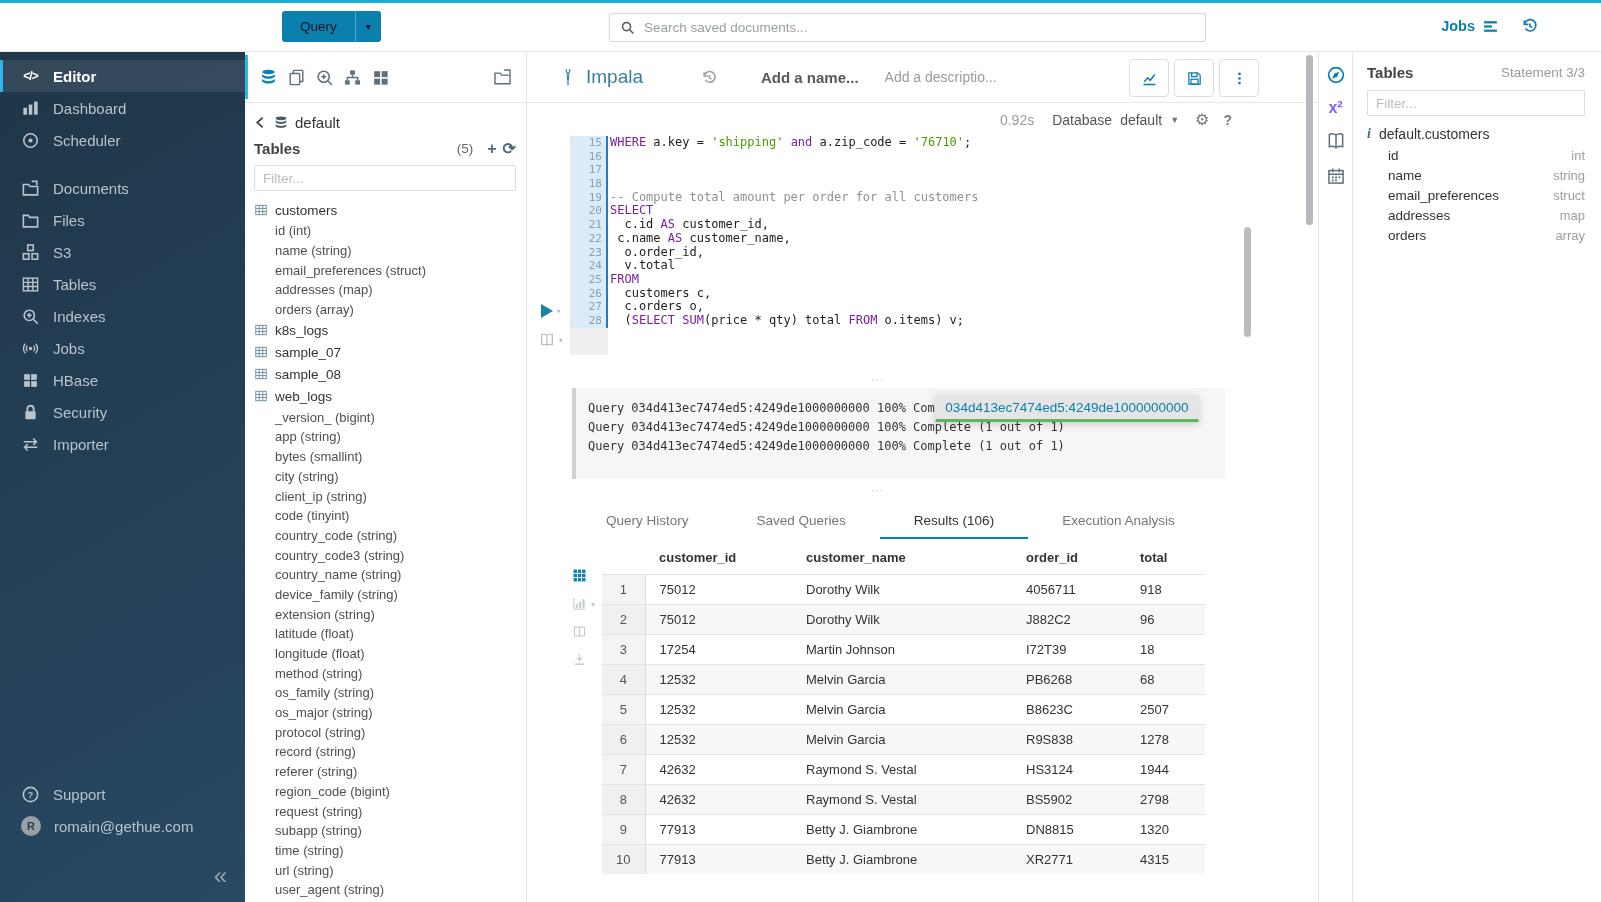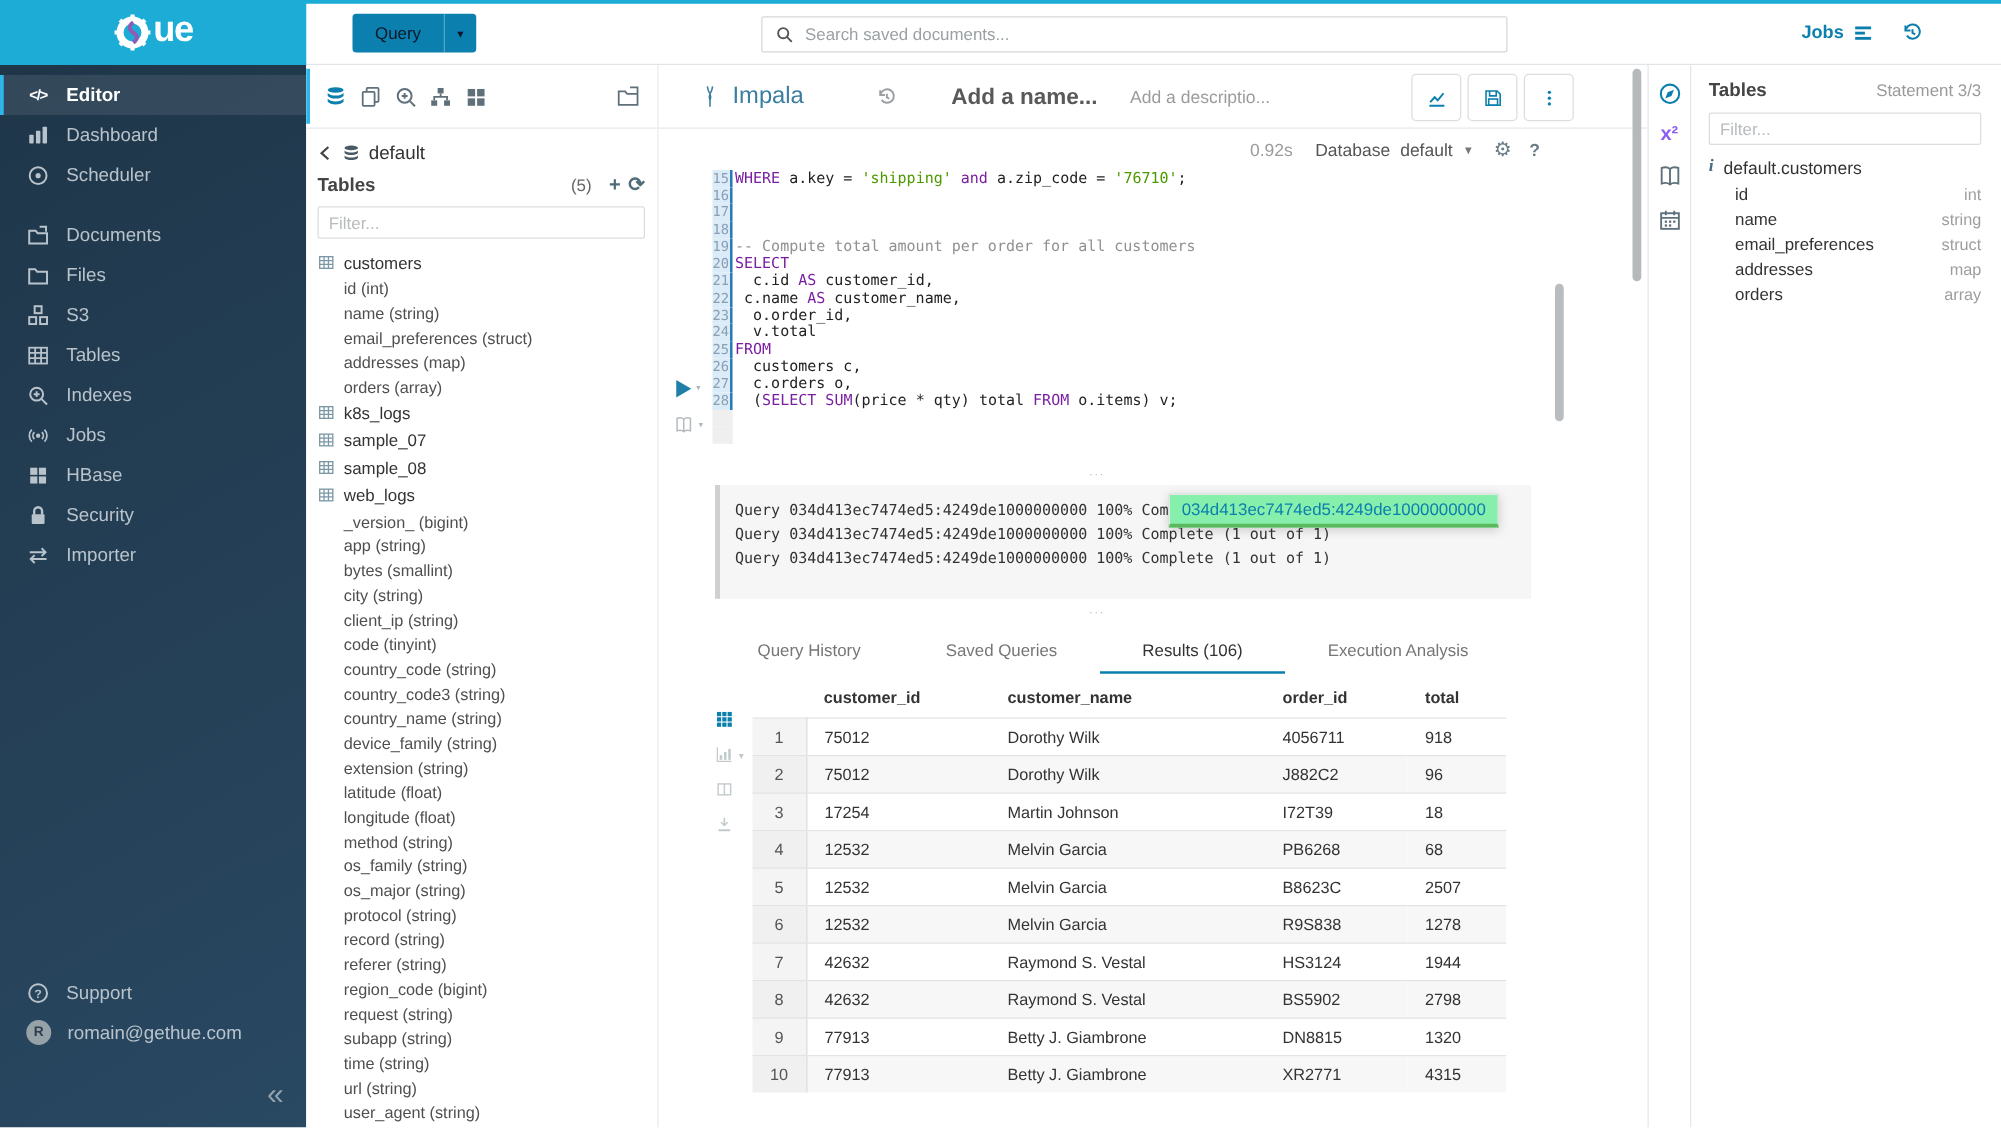--- a/index.html
+++ b/index.html
@@ -63,54 +63,54 @@
   .tree-table .icon{width:14px;height:14px;color:#7b97a6;flex:none}
   .tree-col{height:19.7px;display:flex;align-items:center;padding-left:21px;font-size:13px;color:#4f4f4f;cursor:pointer}
 
   
   .main{position:absolute;left:527px;top:52px;bottom:0;width:791px;background:#fff}
   .editor-head{position:absolute;left:0;top:0;right:0;height:51px;border-bottom:1px solid #e6e9ea;display:flex;align-items:center}
   .impala{display:flex;align-items:flex-end;gap:8px;margin-left:31px;cursor:pointer}
   .impala .icon{width:20px;height:22px;color:#3b7ea1}
   .impala-name{font-size:19px;color:#3b7ea1}
   .hist-snippet{width:17px;height:17px;color:#9aa0a4;margin-left:58px;cursor:pointer}
-  .add-name{margin-left:43px;font-size:18px;font-weight:bold;color:#595959;cursor:text}
+  .add-name{margin-left:43px;font-size:15px;font-weight:bold;color:#595959;cursor:text}
   .add-desc{margin-left:26px;font-size:14px;color:#9b9b9b;cursor:text}
   .editor-actions{position:absolute;right:59px;top:7px;display:flex;gap:5px}
   .act-btn{width:40px;height:38px;border:1px solid #ddd;border-radius:4px;background:#fff;display:flex;align-items:center;justify-content:center;color:#0b7fad;cursor:pointer}
   .act-btn .icon{width:17px;height:17px}
   .statement-row{position:absolute;top:58px;right:86px;display:flex;align-items:center;gap:8px;font-size:14px}
   .exec-time{color:#9b9b9b;margin-right:10px}
   .db-label{color:#555}
   .db-value{color:#555;cursor:pointer}
   .db-caret{font-size:9px;color:#777}
   .gear{color:#6b7d87;font-size:16px;cursor:pointer;margin-left:8px}
   .help{color:#6b7d87;font-size:14px;font-weight:bold;cursor:pointer;margin-left:6px}
 
   .code-area{position:absolute;left:0;top:84px;right:40px;height:252px;font-family:"DejaVu Sans Mono",monospace;font-size:12px;cursor:text}
   .code-line{display:flex;height:13.7px;line-height:13.7px;white-space:pre}
-  .gut{margin-left:43px;width:16px;flex:none;text-align:right;padding-right:4px;background:#dcebf8;border-right:2px solid #2a7ab8;color:#87a0b4;font-size:11px}
+  .gut{margin-left:43px;width:38px;flex:none;text-align:right;padding-right:4px;background:#dcebf8;border-right:2px solid #2a7ab8;color:#87a0b4;font-size:11px}
   .gut.plain{background:#efefef;border-right:2px solid #efefef}
   .code-text{padding-left:2px;color:#222}
   .tk-kw{color:#7b1fa2}
   .tk-str{color:#4d9900}
   .tk-cmt{color:#919191}
   .run-btn{position:absolute;left:14px;top:168px;display:flex;align-items:center;gap:3px;cursor:pointer}
   .play{width:0;height:0;border-left:12px solid #1f7fa8;border-top:7px solid transparent;border-bottom:7px solid transparent}
   .mini-caret{font-size:9px;color:#b0b7bb}
   .book-btn{position:absolute;left:12px;top:196px;display:flex;align-items:center;gap:3px;color:#b3bcc1;cursor:pointer}
   .book-btn .icon{width:16px;height:16px}
   .editor-scroll{position:absolute;left:717px;top:175px;width:7px;height:110px;border-radius:4px;background:#b9bdc0;cursor:pointer}
   .page-scroll{position:absolute;right:5px;top:3px;width:7px;height:170px;border-radius:4px;background:#b5b9bc;cursor:pointer}
 
   .handle{position:absolute;left:0;right:90px;text-align:center;color:#c2c2c2;font-size:10px;letter-spacing:1px;height:10px;line-height:10px;cursor:row-resize}
   .handle.h1{top:323px}
   .handle.h2{top:434px}
   .log-box{position:absolute;left:45px;top:336px;width:653px;height:91px;background:#f6f6f6;border-left:4px solid #d0d0d0;padding:11px 0 0 12px;font-family:"DejaVu Sans Mono",monospace;font-size:12px;color:#333;line-height:19.2px}
-  .popover{position:absolute;left:408px;top:343px;width:264px;height:27px;background:#86efac;border:1px solid #e6e6e6;border-bottom:3px solid #5cb85c;box-shadow:0 2px 8px rgba(0,0,0,.18);color:#0b7fad;font-size:13.5px;text-align:center;line-height:23px;z-index:10;cursor:pointer}
+  .popover{position:absolute;left:408px;top:343px;width:264px;height:27px;background:#e5e5e5;border:1px solid #e6e6e6;border-bottom:3px solid #5cb85c;box-shadow:0 2px 8px rgba(0,0,0,.18);color:#0b7fad;font-size:13.5px;text-align:center;line-height:23px;z-index:10;cursor:pointer}
 
   .tabs{position:absolute;left:45px;top:452px;display:flex;list-style:none}
   .tab{padding:9px 34px;font-size:13.5px;color:#767676;cursor:pointer;border-bottom:2px solid transparent}
   .tab.active{color:#333;border-bottom-color:#0b7fad}
 
   .results{position:absolute;left:0;top:483px;right:0;bottom:0}
   .result-toolbar{position:absolute;left:45px;top:33px;display:flex;flex-direction:column;gap:13px}
   .rt-ico{width:15px;height:15px;color:#c3cacd;cursor:pointer;position:relative}
   .rt-ico.active{color:#0b7fad}
   .rt-caret{position:absolute;left:19px;top:4px;font-size:8px;color:#c3cacd}
@@ -137,32 +137,20 @@
   .rp-table-name{font-size:14px;color:#333}
   .rp-cols{margin-top:3px}
   .rp-col{display:flex;justify-content:space-between;align-items:center;padding:2.6px 0 2.6px 21px;cursor:pointer}
   .rp-col .cname{font-size:13.5px;color:#333}
   .rp-col .ctype{font-size:13px;color:#9e9e9e}
 </style>
 </head>
 <body>
 
 <div class="topbar">
-  <div class="logo">
-    <span class="icon logo-gear">
-      <svg viewBox="0 0 24 24">
-        <circle cx="12" cy="12" r="8" fill="none" stroke="#fff" stroke-width="4.5"></circle>
-        <g stroke="#fff" stroke-width="2.6">
-            <path d="M12 0.5v3M12 20.5v3M0.5 12h3M20.5 12h3M4 4l2.1 2.1M17.9 17.9L20 20M4 20l2.1-2.1M17.9 6.1L20 4"></path>
-          </g>
-        <path d="M12.5 5.5c-3 2-3 4.5 0 6.5s3 4.5 0 6.5" fill="none" stroke="#8e5bb5" stroke-width="2.6"></path>
-      </svg>
-    </span>
-    <span class="logo-text">ue</span>
-  </div>
   <div class="query-split">
     <span class="query-main">Query</span>
     <span class="query-caret">▾</span>
   </div>
   <div class="searchbar">
     <span class="icon">
       <svg viewBox="0 0 24 24">
           <g fill="none" stroke="currentColor" stroke-width="2.4">
             <circle cx="10.5" cy="10.5" r="6.5"></circle>
             <path d="M15.5 15.5L21.5 21.5"></path>

